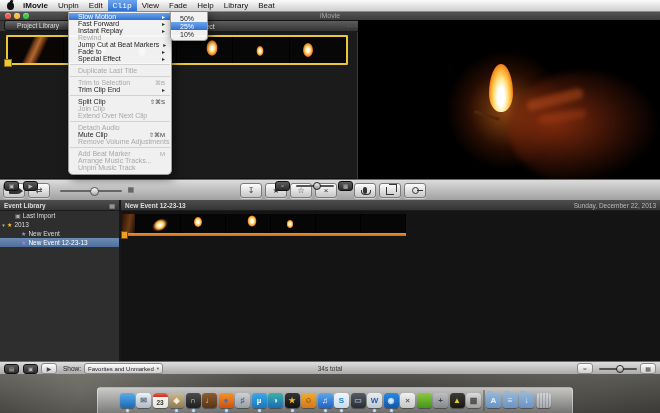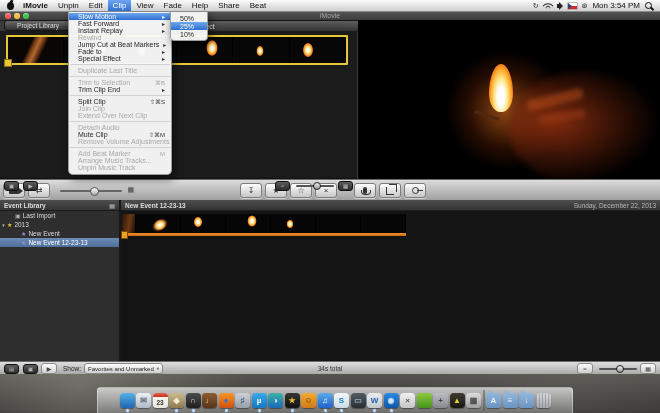--- a/index.html
+++ b/index.html
@@ -6,21 +6,21 @@
   body{width:660px;height:413px;overflow:hidden;font-family:"Liberation Sans",sans-serif;background:#222;
        -webkit-font-smoothing:antialiased;}
   .screen{position:relative;width:660px;height:413px;background:linear-gradient(180deg,#5c5c58,#343432);}
 
   
   .menubar{position:absolute;top:0;left:0;width:660px;height:11px;display:flex;align-items:center;
            background:linear-gradient(#fbfbfb,#cfcfcf);border-bottom:1px solid #8a8a8a;font-size:8px;color:#111;z-index:60;}
   .mb-left{display:flex;align-items:center;height:11px;}
   .mb-item{padding:0 5px;height:11px;display:flex;align-items:center;white-space:nowrap;}
   .mb-item.bold{font-weight:bold;}
-  .mb-item.active{background:linear-gradient(#6ea6ee,#2f6fd0);color:#fff;}
+  .mb-item.active{background:linear-gradient(#6ea6ee,#2f6fd0);color:#fff;font-family:Liberation Mono, monospace;}
   .apple{width:7px;height:8px;background:#111;border-radius:50% 50% 46% 46%;position:relative;margin:0 4px 0 7px;}
   .apple::before{content:"";position:absolute;top:-2px;left:3px;width:3px;height:3px;background:#111;border-radius:60% 0 60% 0;transform:rotate(20deg);}
   .mb-right{margin-left:auto;display:flex;align-items:center;gap:5px;padding-right:6px;height:11px;}
   .statusglyph{font-size:7px;color:#222;line-height:1;}
   .flag{width:9px;height:6px;position:relative;background:linear-gradient(#fff 0 50%,#cc2a2a 50% 100%);box-shadow:0 0 0 0.5px #888;}
   .flag::before{content:"";position:absolute;left:0;top:0;border-top:3px solid transparent;border-bottom:3px solid transparent;border-left:4px solid #23457e;}
   .clock{font-size:8px;color:#111;}
   .spot{width:5px;height:5px;border:1.4px solid #111;border-radius:50%;position:relative;margin-right:2px;}
   .spot::after{content:"";position:absolute;width:1.6px;height:3.5px;background:#111;right:-1.5px;bottom:-2.5px;transform:rotate(-45deg);}
 
@@ -452,35 +452,26 @@
           <span class="mb-item">
             <span>View</span>
           </span>
           <span class="mb-item">
             <span>Fade</span>
           </span>
           <span class="mb-item">
             <span>Help</span>
           </span>
           <span class="mb-item">
-            <span>Share</span>
+            <span>Library</span>
           </span>
           <span class="mb-item">
             <span>Beat</span>
           </span>
         </span>
-    </div>
-    <div class="mb-right">
-      <span class="statusglyph">↻</span>
-      <span class="wifiico"></span>
-      <span class="volico"></span>
-      <span class="flag"></span>
-      <span class="statusglyph">⊛</span>
-      <span class="clock">Mon 3:54 PM</span>
-      <span class="spot"></span>
     </div>
   </div>
 
   <div class="menu">
 
   <div class="mi highlighted">
         <span class="mi-label">Slow Motion</span>
         <span class="mi-right">▸</span>
       </div>
       <div class="mi">

